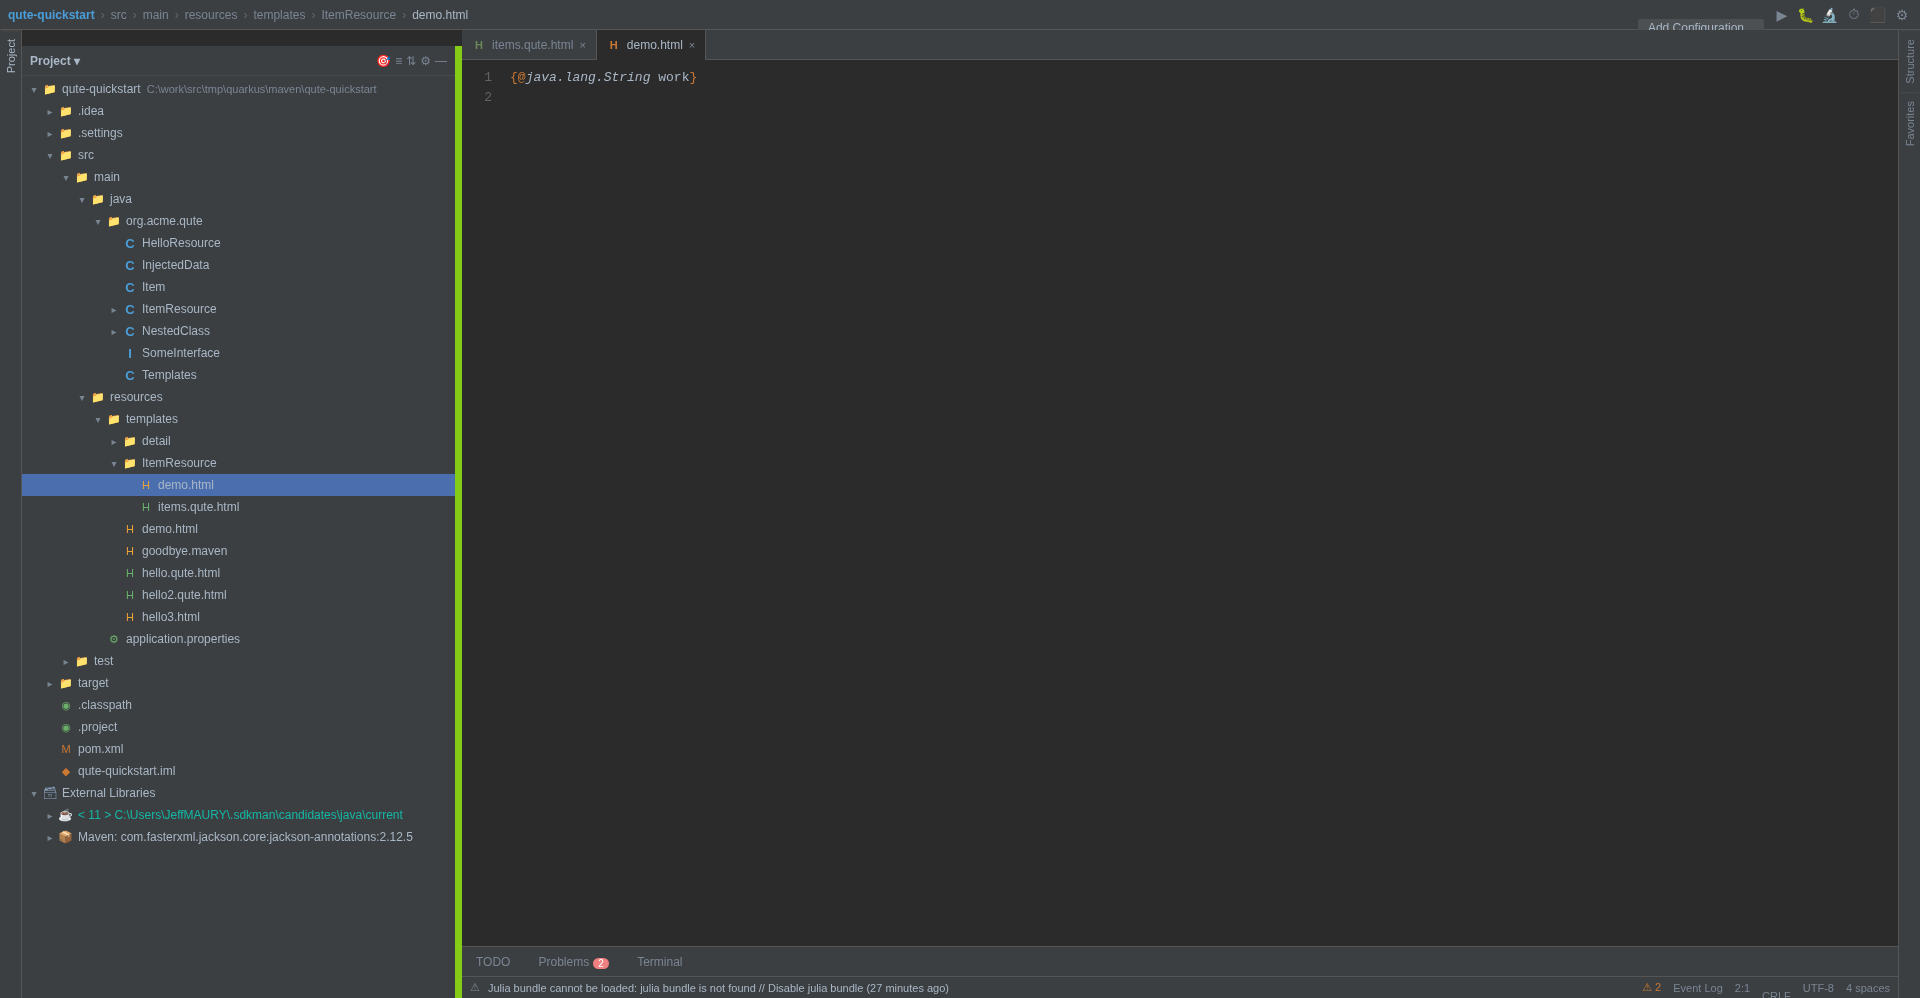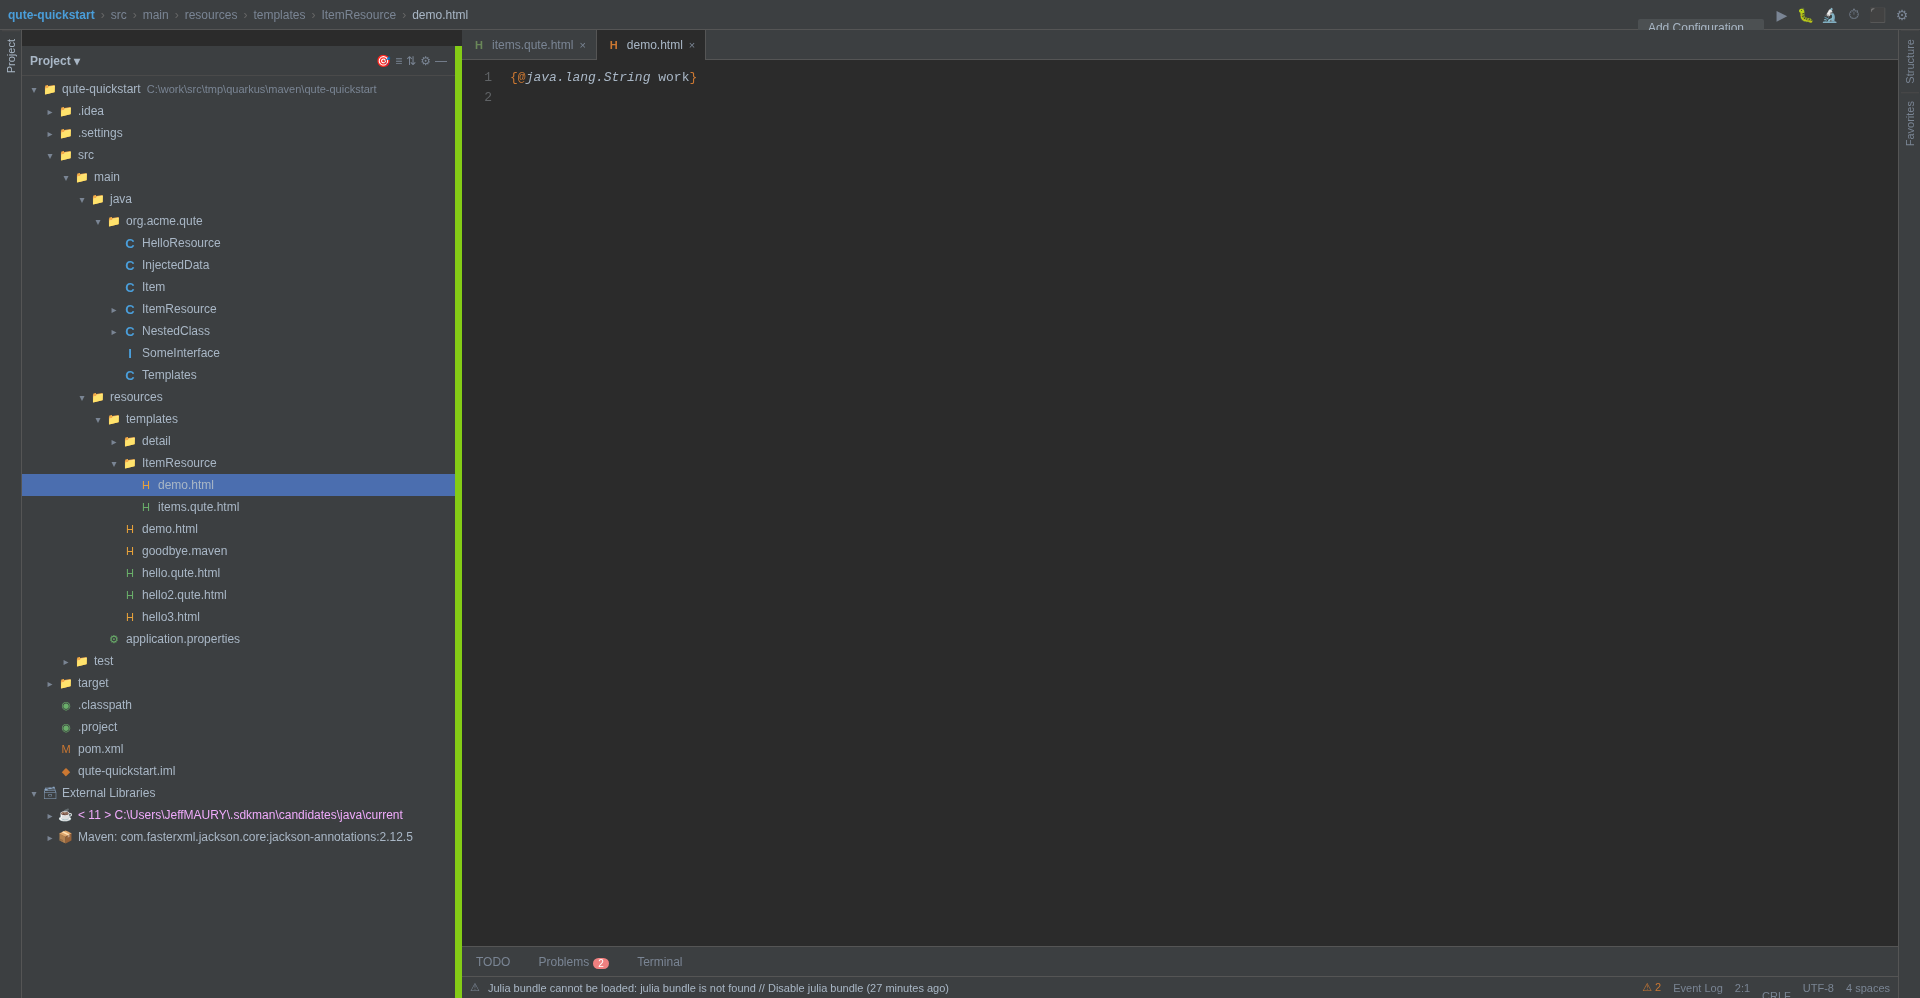--- a/index.html
+++ b/index.html
@@ -634,21 +634,21 @@
         <span class="tree-indent" style="width:4px;"></span>
         <span class="tree-arrow open"></span>
         <span class="tree-icon icon-libs" style="color:#8aa4c1;font-size:12px;">🗃</span>
         <span class="tree-label">External Libraries</span>
       </div>
 
       <div class="tree-item">
         <span class="tree-indent" style="width:20px;"></span>
         <span class="tree-arrow closed"></span>
         <span class="tree-icon" style="color:#8aa4c1;font-size:12px;">☕</span>
-        <span class="tree-label" style="color:#f0abfc;">&lt; 11 &gt;  C:\Users\JeffMAURY\.sdkman\candidates\java\current</span>
+        <span class="tree-label" style="color:#14b8a6;">&lt; 11 &gt;  C:\Users\JeffMAURY\.sdkman\candidates\java\current</span>
       </div>
 
       <div class="tree-item">
         <span class="tree-indent" style="width:20px;"></span>
         <span class="tree-arrow closed"></span>
         <span class="tree-icon" style="color:#8aa4c1;font-size:12px;">📦</span>
         <span class="tree-label">Maven: com.fasterxml.jackson.core:jackson-annotations:2.12.5</span>
       </div>
     </div>
   </div>

